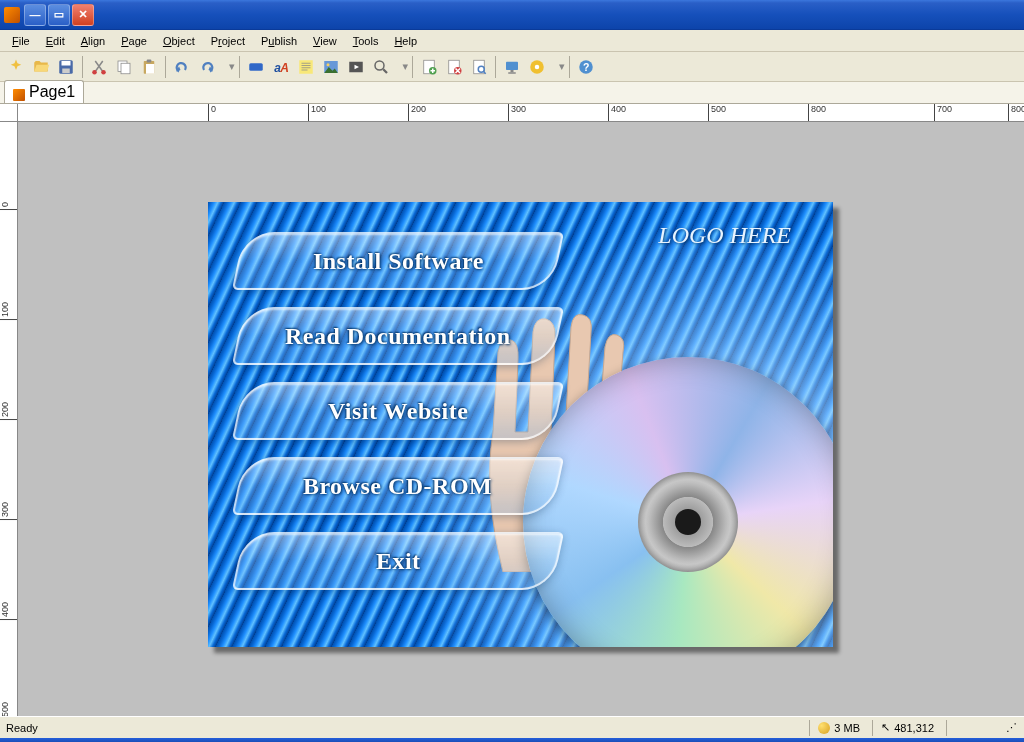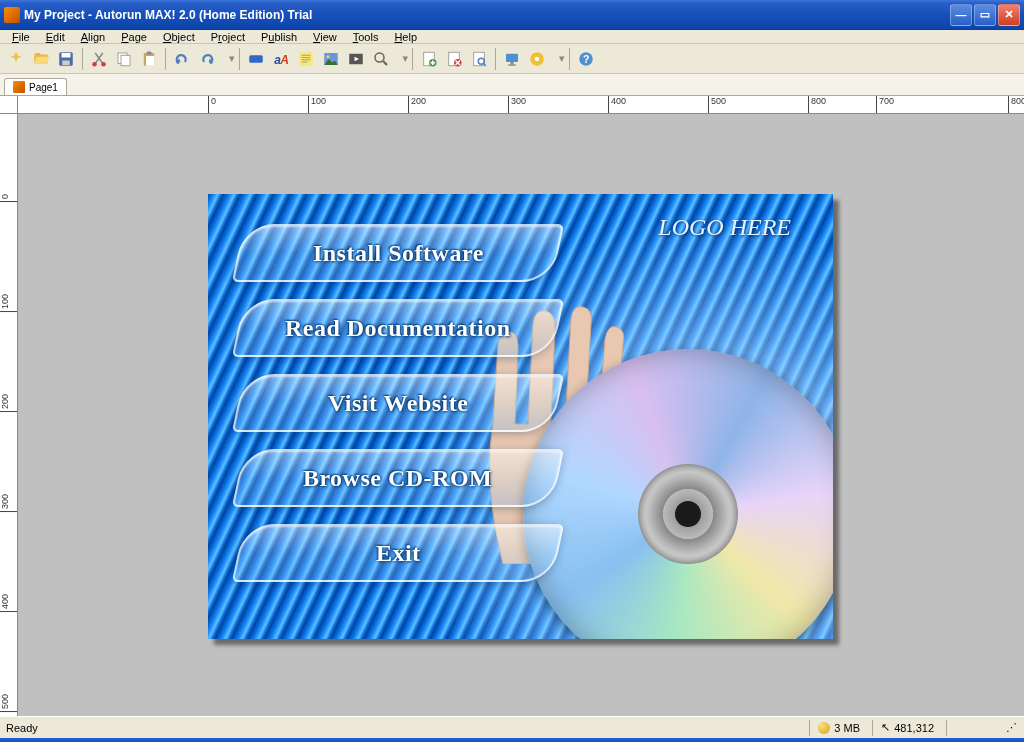--- a/index.html
+++ b/index.html
@@ -23,21 +23,21 @@
 .win-btn {
   width: 22px; height: 22px; border-radius: 3px; display: flex;
   align-items: center; justify-content: center; font-weight: bold;
   color: white; font-size: 11px;
   border: 1px solid rgba(255,255,255,.3);
 }
 .win-btn.min, .win-btn.max { background: linear-gradient(to bottom,#5c8ee0,#2a5fc7); }
 .win-btn.close { background: linear-gradient(to bottom,#f08070,#d04020); }
 
 .menubar {
-  height: 14px; background: #ece9d8; display: flex; align-items: center;
+  height: 22px; background: #ece9d8; display: flex; align-items: center;
   padding: 0 4px; border-bottom: 1px solid #cac4b0;
 }
 .menubar span { padding: 2px 8px; cursor: default; }
 .menubar span u { text-decoration: underline; }
 
 .toolbar {
   height: 30px; background: #ece9d8; display: flex; align-items: center;
   padding: 2px 4px; border-bottom: 1px solid #cac4b0; gap: 1px;
 }
 .tbtn {
@@ -47,21 +47,21 @@
 .tsep { width: 1px; height: 22px; background: #aca899; margin: 0 3px; }
 .tbtn svg { width: 18px; height: 18px; }
 
 .tabbar {
   height: 22px; background: #f5f3e9; display: flex; align-items: flex-end;
   padding: 0 4px; border-bottom: 1px solid #aca899;
 }
 .tab {
   background: white; border: 1px solid #aca899; border-bottom: none;
   padding: 2px 8px; display: flex; align-items: flex-end; gap: 4px;
-  border-radius: 3px 3px 0 0; font-size: 10px;
+  border-radius: 3px 3px 0 0; font-size: 16px;
 }
 .tab .tabicon { width: 12px; height: 12px; background: linear-gradient(135deg,#ff8c00,#c05000); border-radius: 1px;}
 
 .workarea { flex: 1; display: grid; grid-template-columns: 18px 1fr;
   grid-template-rows: 18px 1fr; background: #c0c0c0; position: relative; }
 .ruler-corner { background: white; border-right: 1px solid #888; border-bottom: 1px solid #888;}
 .ruler-h, .ruler-v { background: white; position: relative; overflow: hidden; }
 .ruler-h { border-bottom: 1px solid #888; }
 .ruler-v { border-right: 1px solid #888; }
 .ruler-h .tick { position: absolute; top: 0; height: 100%; border-left: 1px solid #444; font-size: 9px; padding-left: 2px; color: #333;}
@@ -135,21 +135,20 @@
 .statusbar .cell:first-child { border: none; padding: 0; flex: 1; }
 .coin { width: 12px; height: 12px; border-radius: 50%; background: radial-gradient(circle at 30% 30%, #ffe070, #d8a020);}
 
 .taskbar { height: 4px; background: linear-gradient(to bottom,#245edb,#1a4fb8); }
 </style>
 </head>
 <body>
 
 <div class="titlebar">
   <div class="icon"></div>
-  <div class="title">My Project - Autorun MAX! 2.0 (Home Edition) Trial</div>
   <div class="win-btns">
     <div class="win-btn min">—</div>
     <div class="win-btn max">▭</div>
     <div class="win-btn close">✕</div>
   </div>
 </div>
 
 <div class="menubar">
   <span><u>F</u>ile</span>
   <span><u>E</u>dit</span>
@@ -314,21 +313,21 @@
 <div class="workarea">
   <div class="ruler-corner"></div>
   <div class="ruler-h">
     <div class="tick" style="left:190px">0</div>
     <div class="tick" style="left:290px">100</div>
     <div class="tick" style="left:390px">200</div>
     <div class="tick" style="left:490px">300</div>
     <div class="tick" style="left:590px">400</div>
     <div class="tick" style="left:690px">500</div>
     <div class="tick" style="left:790px">800</div>
-    <div class="tick" style="left:858px">700</div>
+    <div class="tick" style="left:916px">700</div>
     <div class="tick" style="left:990px">800</div>
   </div>
   <div class="ruler-v">
     <div class="tick" style="top:80px">0</div>
     <div class="tick" style="top:180px">100</div>
     <div class="tick" style="top:280px">200</div>
     <div class="tick" style="top:380px">300</div>
     <div class="tick" style="top:480px">400</div>
     <div class="tick" style="top:580px">500</div>
   </div>

